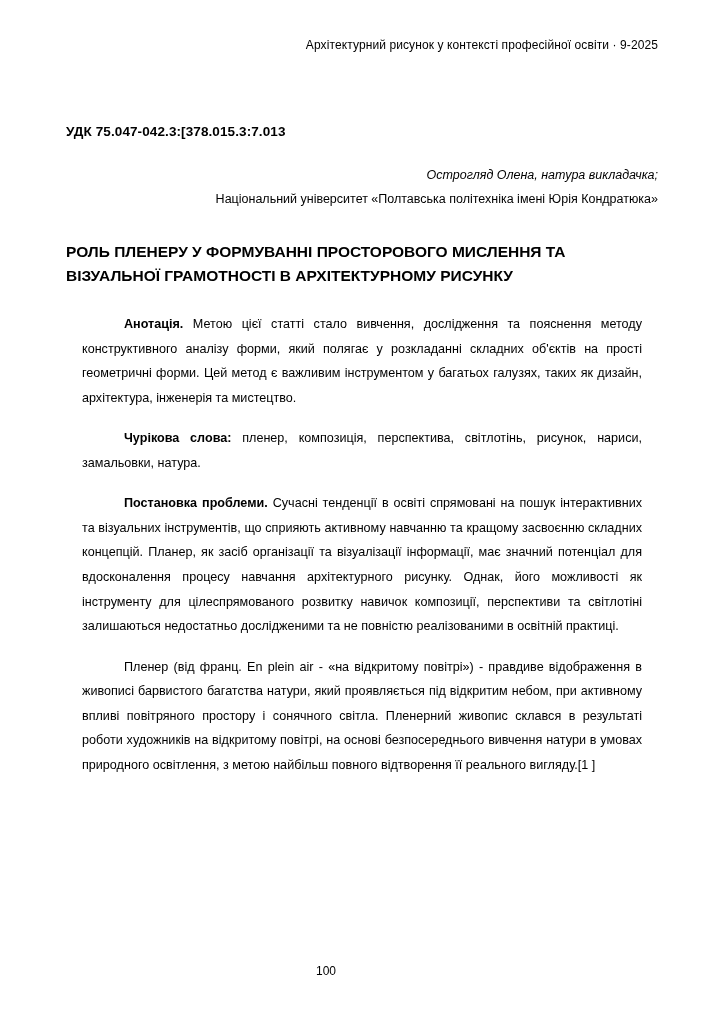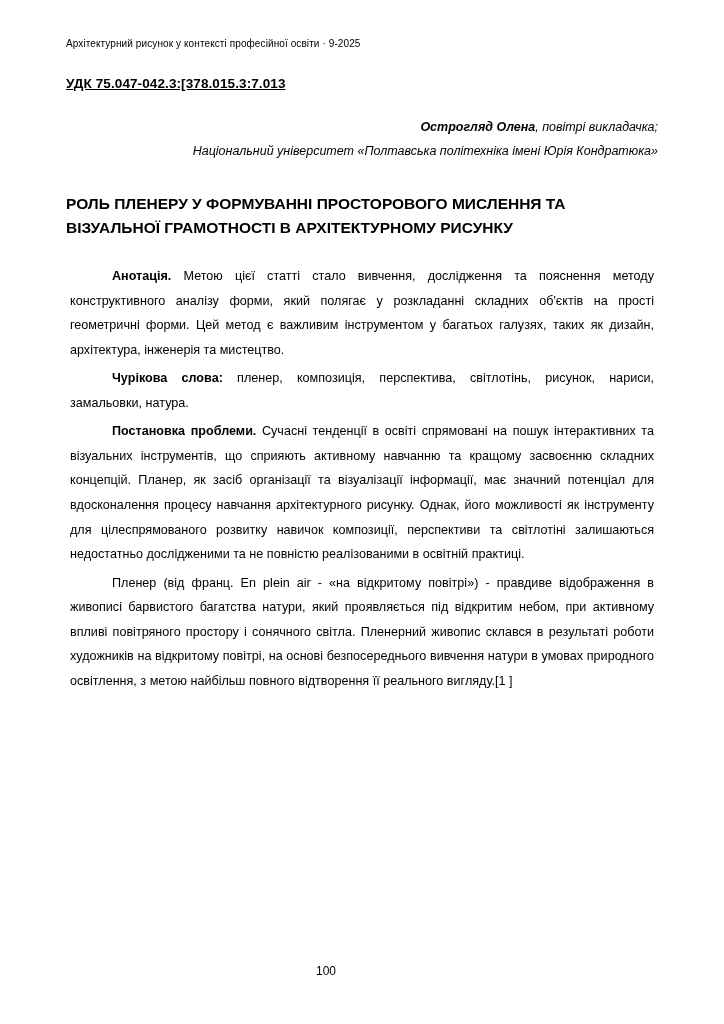--- a/index.html
+++ b/index.html
@@ -16,64 +16,62 @@
     overflow: hidden;
   }
   .page {
     width: 724px;
     height: 1024px;
     box-sizing: border-box;
     padding: 38px 66px 0 66px;
     position: relative;
   }
   .running-head {
-    text-align: left;
-    font-size: 10px;
+    text-align: right;
+    font-size: 12px;
     letter-spacing: 0.1px;
-    margin-bottom: 27px;
+    margin-bottom: 72px;
     color: #000;
   }
   .udk {
     font-size: 13.5px;
     font-weight: bold;
     margin-bottom: 26px;
     letter-spacing: 0.1px;
-    text-decoration: underline;
   }
   .authors {
     text-align: right;
     font-size: 12.5px;
     font-style: italic;
     line-height: 1.72;
     margin-bottom: 2px;
   }
   .authors .nm {
-    font-weight: bold;
+    font-weight: normal;
     font-style: italic;
   }
   .affiliation {
     text-align: right;
     font-size: 12.5px;
-    font-style: italic;
     line-height: 1.72;
     margin-bottom: 30px;
   }
   .title {
     font-size: 15.5px;
     font-weight: bold;
     line-height: 1.55;
     margin: 0 0 24px 0;
     letter-spacing: 0.0px;
   }
   .para {
     font-size: 12.6px;
     line-height: 1.95;
     text-align: justify;
     text-justify: inter-word;
-    margin: 4px;
+    margin: 16px;
     text-indent: 42px;
   }
   .para b {
     font-weight: bold;
   }
   .folio {
     position: absolute;
     bottom: 46px;
     left: 0;
     width: 652px;
@@ -84,21 +82,21 @@
 </head>
 <body>
 
 <div class="page">
 
   <div class="running-head">Архітектурний рисунок у контексті професійної освіти · 9-2025</div>
 
   <div class="udk">УДК 75.047-042.3:[378.015.3:7.013</div>
 
   <div class="authors">
-    <span class="nm">Острогляд Олена</span><span>, повітрі викладачка;</span>
+    <span class="nm">Острогляд Олена</span><span>, натура викладачка;</span>
   </div>
   <div class="affiliation">Національний університет «Полтавська політехніка імені Юрія Кондратюка»</div>
 
   <h1 class="title">РОЛЬ ПЛЕНЕРУ У ФОРМУВАННІ ПРОСТОРОВОГО МИСЛЕННЯ ТА ВІЗУАЛЬНОЇ ГРАМОТНОСТІ В АРХІТЕКТУРНОМУ РИСУНКУ</h1>
 
   <p class="para">
     <b>Анотація.</b><span> Метою цієї статті стало вивчення, дослідження та пояснення методу конструктивного аналізу форми, який полягає у розкладанні складних об'єктів на прості геометричні форми. Цей метод є важливим інструментом у багатьох галузях, таких як дизайн, архітектура, інженерія та мистецтво.</span>
   </p>
 
   <p class="para">

